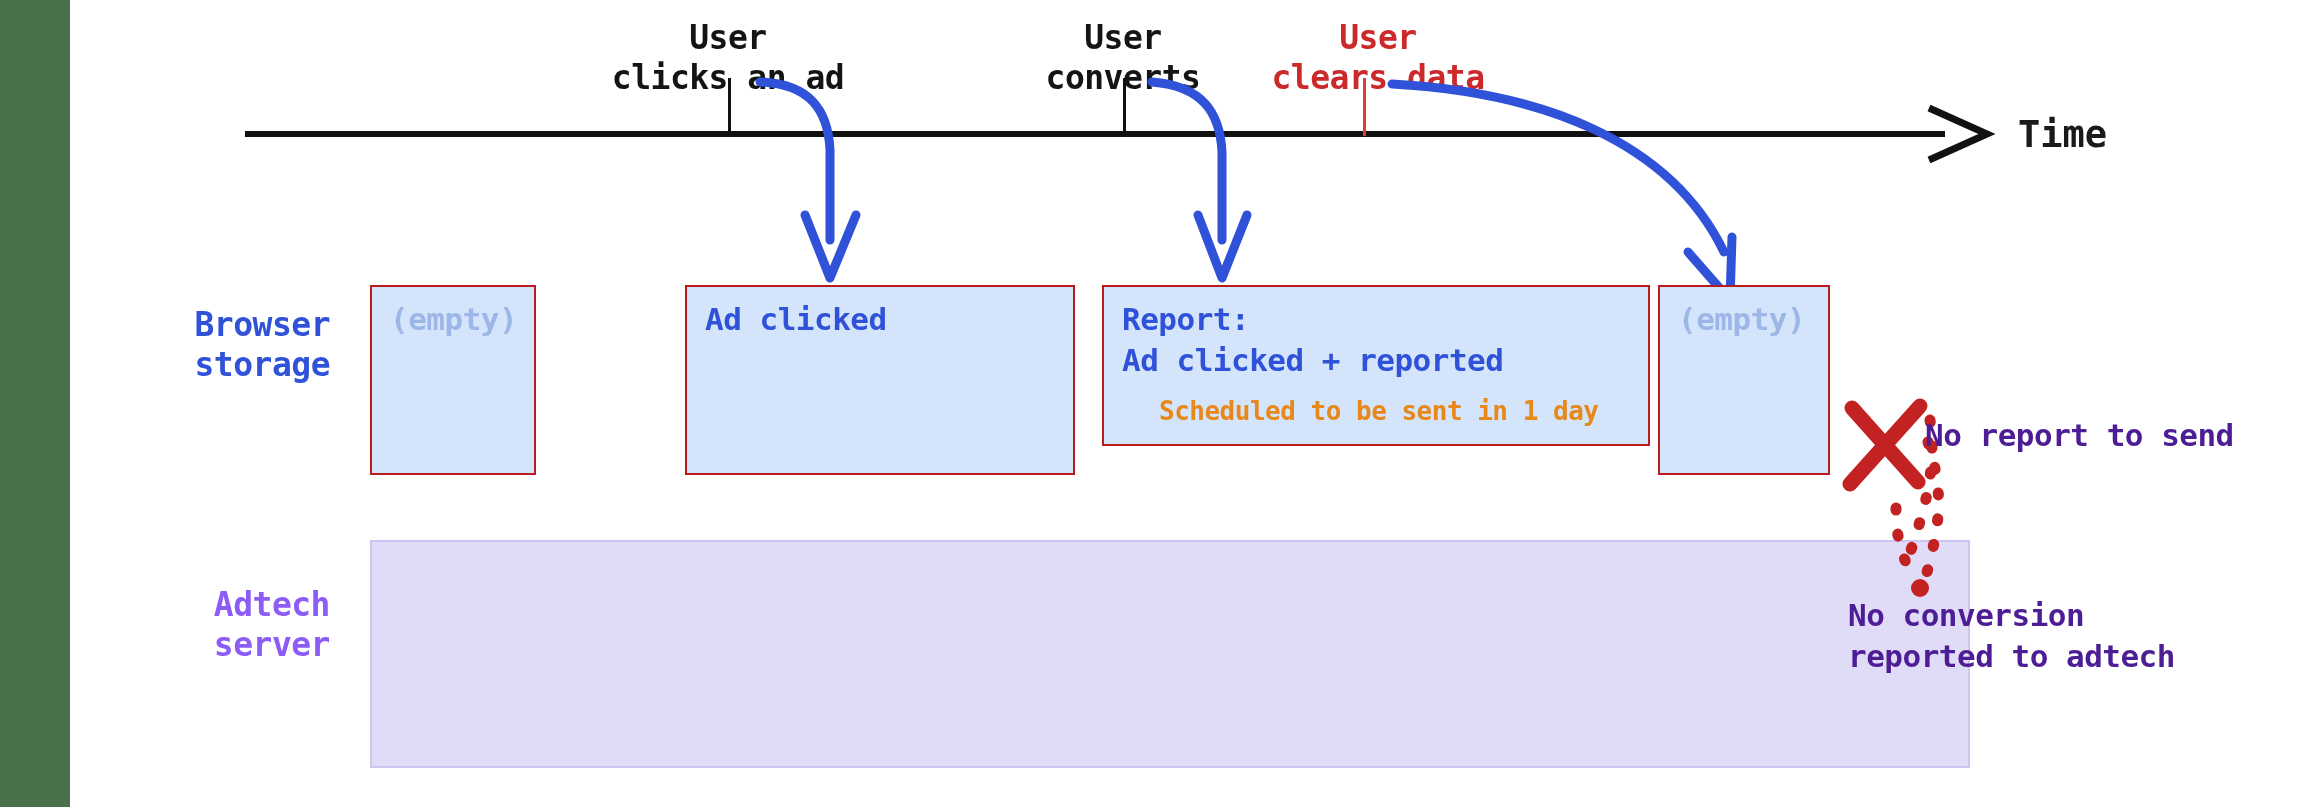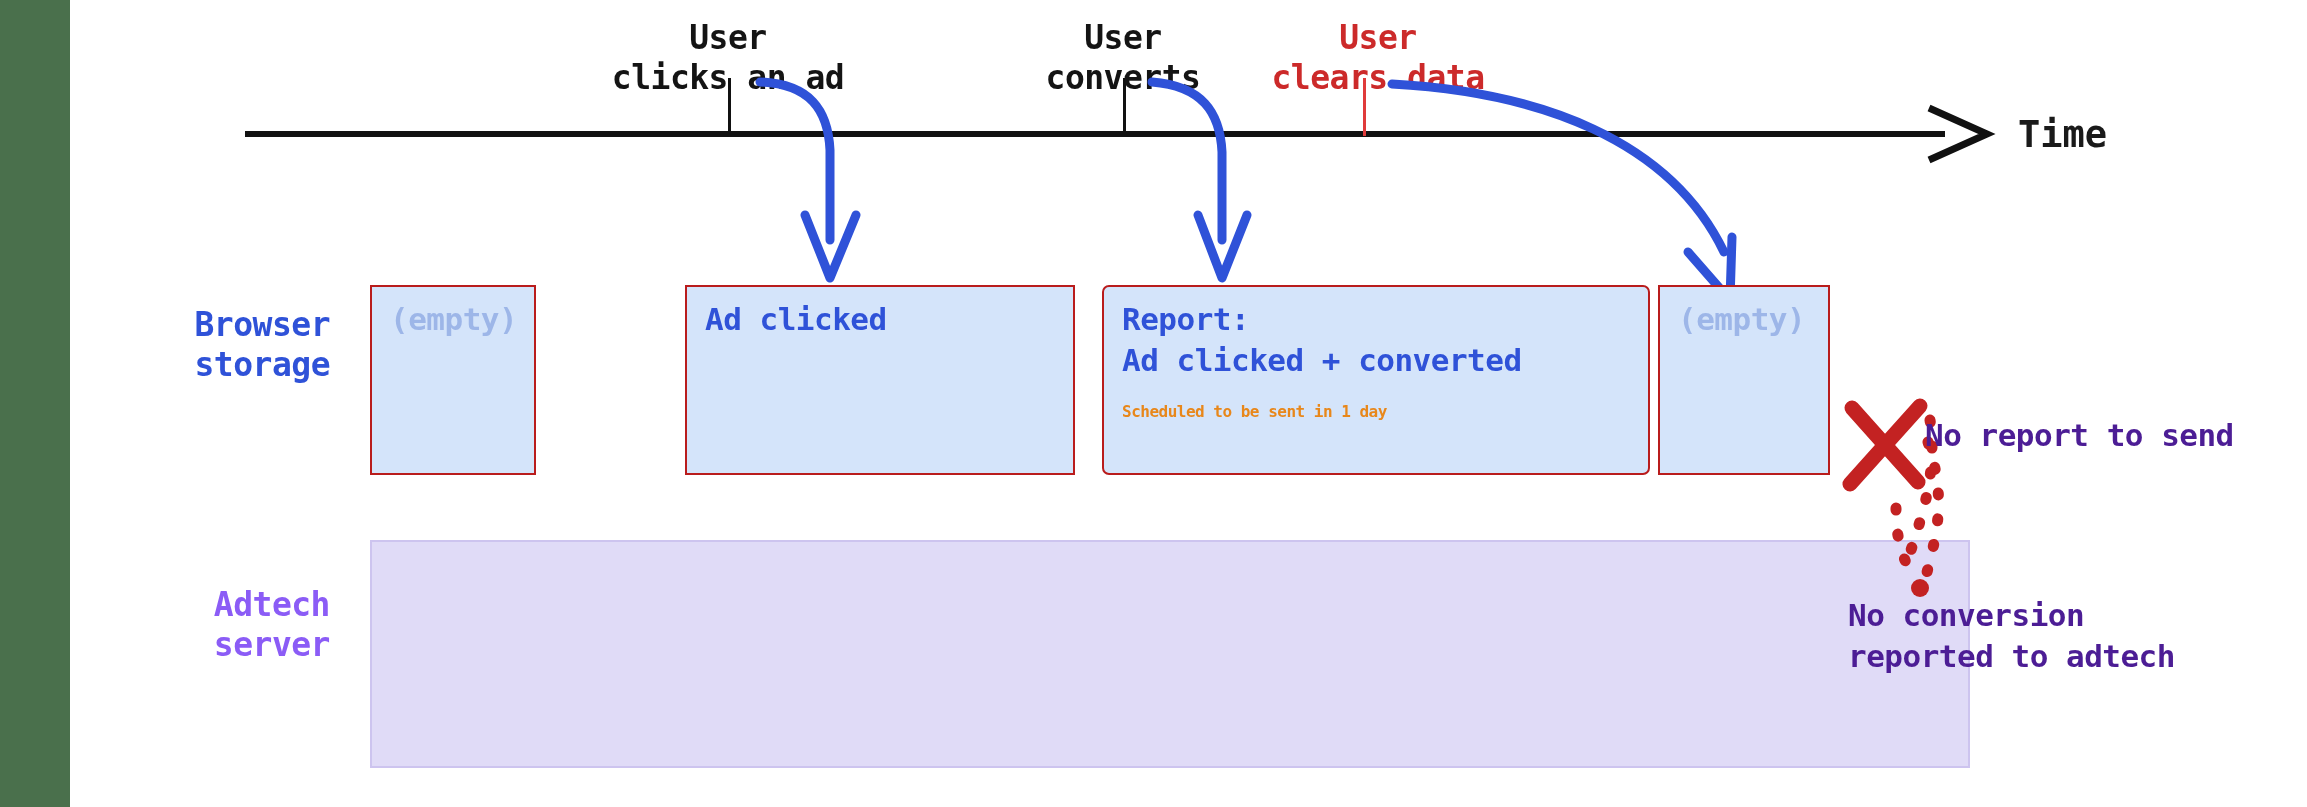--- a/index.html
+++ b/index.html
@@ -54,21 +54,21 @@
     border:2px solid #b91c1c;
     box-sizing:border-box;
   }
   .box-text{
     position:absolute;left:18px;top:12px;right:8px;
     font-size:31px;line-height:41px;font-weight:bold;
     letter-spacing:-0.5px;
   }
   .t-strong{color:#2f52d8;}
   .t-muted{color:#9db6e8;}
-  .t-orange{color:#e8871a;font-size:16px;font-weight:bold;}
+  .t-orange{color:#e8871a;font-size:26px;font-weight:bold;margin-left:37px;}
   
   #adtech-box{
     left:300px;top:540px;width:1600px;height:228px;
     background:#e0dbf7;border:2px solid #cdc4ef;box-sizing:border-box;
   }
   
   .red-note{
     color:#4c1d95;font-weight:bold;font-size:31px;line-height:41px;
     white-space:pre-line;letter-spacing:-0.5px;
   }
@@ -125,24 +125,24 @@
 server</div>
 
     <div class="abs store-box" style="left:300px;top:285px;width:166px;height:190px;">
       <div class="box-text t-muted">(empty)</div>
     </div>
 
     <div class="abs store-box" style="left:615px;top:285px;width:390px;height:190px;">
       <div class="box-text t-strong">Ad clicked</div>
     </div>
 
-    <div class="abs store-box" style="left:1032px;top:285px;width:548px;height:190px;border-radius:7px;">
+    <div class="abs store-box" style="left:1032px;top:285px;width:548px;height:161px;">
       <div class="box-text">
         <div class="t-strong">Report:</div>
-        <div class="t-strong">Ad clicked + converted</div>
+        <div class="t-strong">Ad clicked + reported</div>
         <div class="t-orange" style="margin-top:10px;">Scheduled to be sent in 1 day</div>
       </div>
     </div>
 
     <div class="abs store-box" style="left:1588px;top:285px;width:172px;height:190px;">
       <div class="box-text t-muted">(empty)</div>
     </div>
 
     <div class="abs" id="adtech-box"></div>
 

